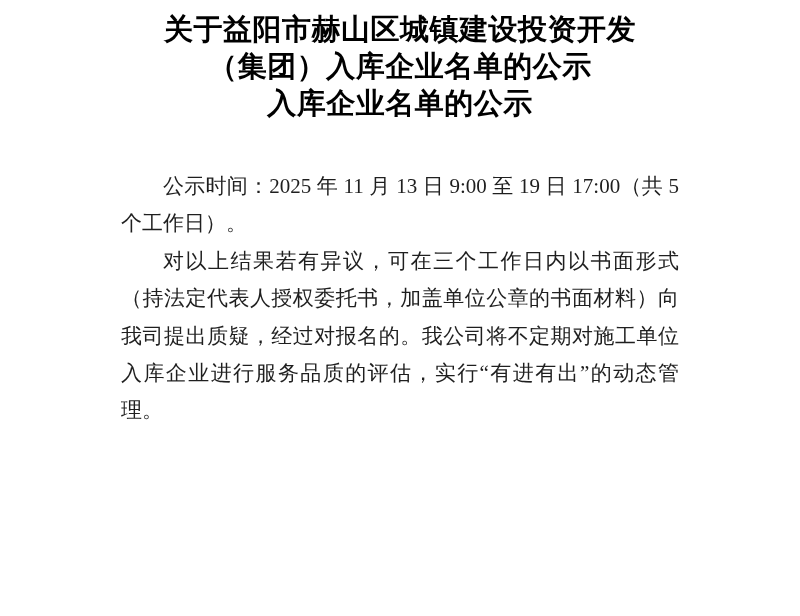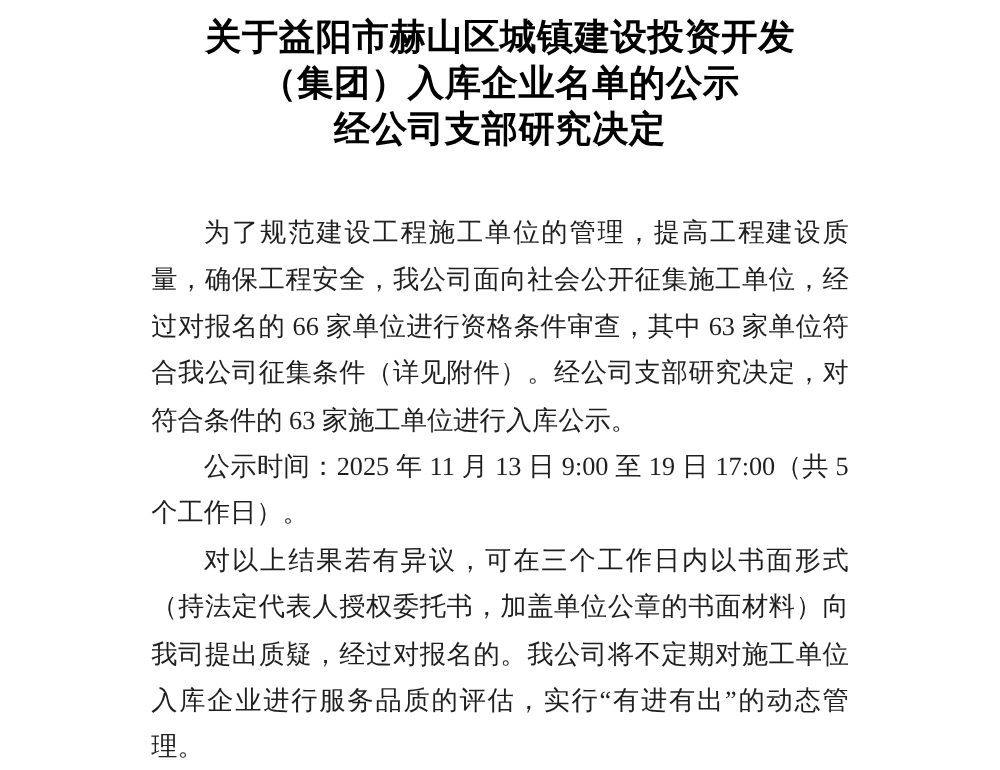--- a/index.html
+++ b/index.html
@@ -48,22 +48,21 @@
   }
 </style>
 </head>
 <body>
 
 <div class="page">
 
   <h1 class="title">
     <span class="tline">关于益阳市赫山区城镇建设投资开发</span>
     <span class="tline">（集团）入库企业名单的公示</span>
-    <span class="tline">经公司支部研究决定</span>
+    <span class="tline">入库企业名单的公示</span>
   </h1>
 
   <div class="doc-body">
-    <p>为了规范建设工程施工单位的管理，提高工程建设质量，确保工程安全，我公司面向社会公开征集施工单位，经过对报名的 66 家单位进行资格条件审查，其中 63 家单位符合我公司征集条件（详见附件）。经公司支部研究决定，对符合条件的 63 家施工单位进行入库公示。</p>
     <p>公示时间：2025 年 11 月 13 日 9:00 至 19 日 17:00（共 5 个工作日）。</p>
     <p>对以上结果若有异议，可在三个工作日内以书面形式（持法定代表人授权委托书，加盖单位公章的书面材料）向我司提出质疑，经过对报名的。我公司将不定期对施工单位入库企业进行服务品质的评估，实行“有进有出”的动态管理。</p>
   </div>
 
 </div>
 
 </body></html>

